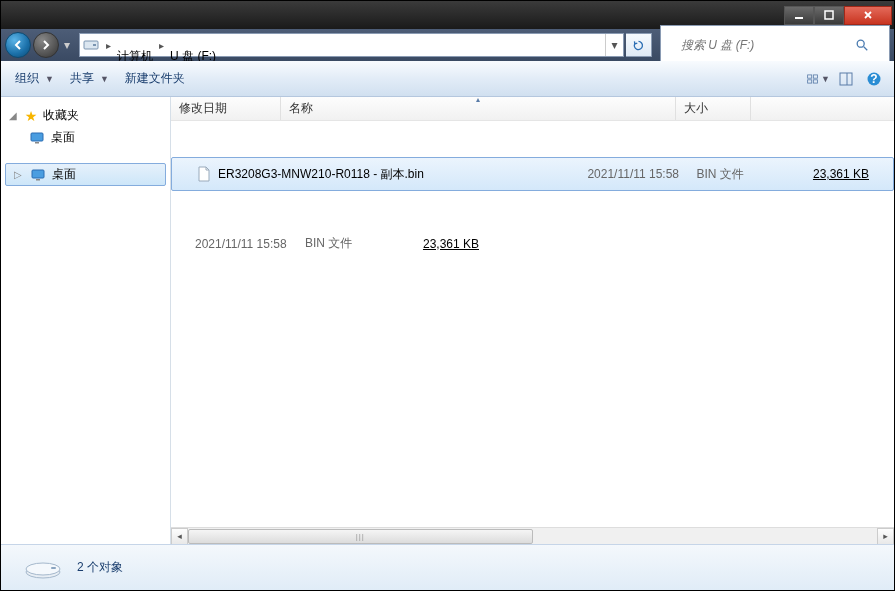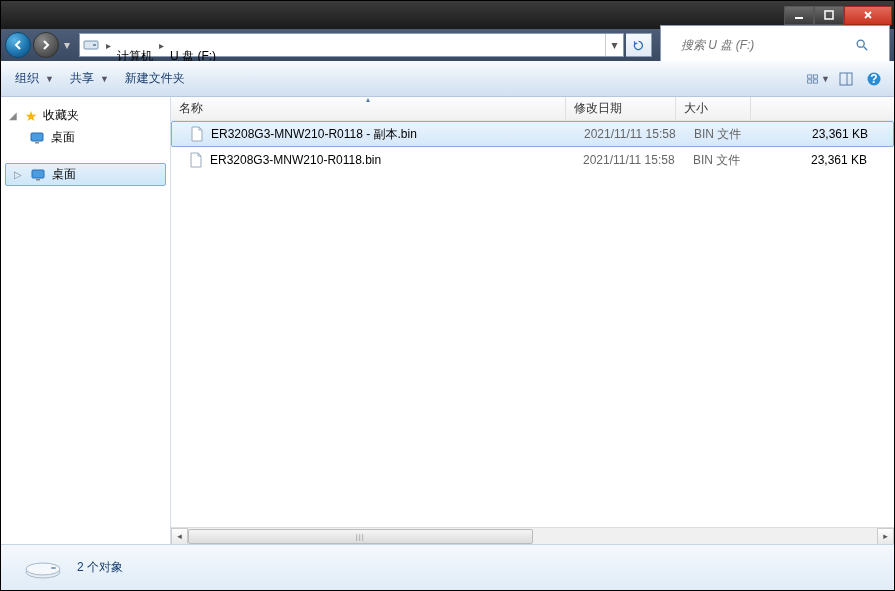--- a/index.html
+++ b/index.html
@@ -44,25 +44,25 @@
 .sb-item { display: flex; align-items: center; gap: 6px; padding: 3px 8px 3px 28px; cursor: pointer; }
 .sb-item.selected { background: linear-gradient(#e6f1fb, #cde6f9); border: 1px solid #84acdd; border-radius: 2px; margin: 0 4px; padding: 2px 4px 2px 24px; }
 .sb-ico { width: 16px; height: 16px; display: flex; align-items: center; justify-content: center; }
 .star { color: #f7b500; font-size: 14px; }
 
 .content { flex: 1; display: flex; flex-direction: column; background: #fff; overflow: hidden; }
 .col-headers { height: 24px; border-bottom: 1px solid #e5e5e5; display: flex; align-items: center; background: linear-gradient(#fdfdfd,#f1f1f1); }
 .col-h { padding: 0 8px; border-right: 1px solid #e0e0e0; height: 100%; display: flex; align-items: center; gap: 4px; color: #333; cursor: pointer; position: relative; }
 .col-h.sorted::before { content: '▴'; position: absolute; top: -2px; left: 50%; transform: translateX(-50%); font-size: 8px; color: #5a7ca8; }
 .file-list { flex: 1; overflow-y: auto; overflow-x: auto; }
-.file-row { display: flex; align-items: center; height: 26px; padding: 9px; cursor: pointer; }
+.file-row { display: flex; align-items: center; height: 33px; padding: 16px; cursor: pointer; margin-top: 36px; }
 .file-row.selected { background: linear-gradient(#ebf4fd, #d4e8fa); border: 1px solid #84acdd; border-radius: 2px; }
 .cell { padding: 0 8px; overflow: hidden; white-space: nowrap; text-overflow: ellipsis; }
 .cell.name { display: flex; align-items: center; gap: 6px; }
-.cell.size { text-align: right; }
+.cell.size { text-align: right; text-decoration: underline; }
 .cell.date, .cell.type { color: #666; }
 .file-ico { width: 16px; height: 16px; display: flex; align-items: center; justify-content: center; }
 
 .hscroll { height: 17px; background: #f0f0f0; border-top: 1px solid #ddd; display: flex; align-items: center; }
 .hs-btn { width: 17px; height: 17px; background: linear-gradient(#fdfdfd,#e8e8e8); border: 1px solid #ccc; display: flex; align-items: center; justify-content: center; cursor: pointer; font-size: 9px; color: #555; }
 .hs-track { flex: 1; height: 17px; position: relative; }
 .hs-thumb { position: absolute; left: 0; width: 50%; height: 15px; top: 1px; background: linear-gradient(#f5f5f5,#dcdcdc); border: 1px solid #bbb; border-radius: 2px; cursor: pointer; display: flex; align-items: center; justify-content: center; }
 .hs-thumb span { color: #999; letter-spacing: 1px; font-size: 8px; }
 
 .statusbar { height: 46px; background: linear-gradient(#f4f8fc, #e0ecf7); border-top: 1px solid #c6d5e8; display: flex; align-items: center; padding: 0 22px; gap: 14px; }
@@ -210,25 +210,25 @@
                 <rect x="6" y="12" width="4" height="1.5" fill="#888"></rect>
               </svg>
             </span>
           <span>桌面</span>
         </div>
       </div>
     </div>
 
     <div class="content">
       <div class="col-headers">
+        <div class="col-h c-date">
+            <span>修改日期</span>
+          </div>
         <div class="col-h c-name sorted">
             <span>名称</span>
-          </div>
-        <div class="col-h c-date">
-            <span>修改日期</span>
           </div>
         <div class="col-h c-size">
             <span>大小</span>
           </div>
       </div>
       <div class="file-list" id="file-list">
           <div class="file-row selected">
             <div class="cell name c-name">
               <span class="file-ico">
                 <svg width="14" height="16" viewBox="0 0 14 16">
@@ -236,29 +236,20 @@
                   <path d="M9 1 L9 4 L12 4" fill="none" stroke="#9ab"></path>
                 </svg>
               </span>
               <span>ER3208G3-MNW210-R0118 - 副本.bin</span>
             </div>
             <div class="cell date c-date">2021/11/11 15:58</div>
             <div class="cell type c-type">BIN 文件</div>
             <div class="cell size c-size">23,361 KB</div>
           </div>
           <div class="file-row">
-            <div class="cell name c-name">
-              <span class="file-ico">
-                <svg width="14" height="16" viewBox="0 0 14 16">
-                  <path d="M2 1 L9 1 L12 4 L12 15 L2 15 Z" fill="#fff" stroke="#9ab"></path>
-                  <path d="M9 1 L9 4 L12 4" fill="none" stroke="#9ab"></path>
-                </svg>
-              </span>
-              <span>ER3208G3-MNW210-R0118.bin</span>
-            </div>
             <div class="cell date c-date">2021/11/11 15:58</div>
             <div class="cell type c-type">BIN 文件</div>
             <div class="cell size c-size">23,361 KB</div>
           </div>
         </div>
       <div class="hscroll">
         <div class="hs-btn">◂</div>
         <div class="hs-track">
           <div class="hs-thumb">
               <span>|||</span>

